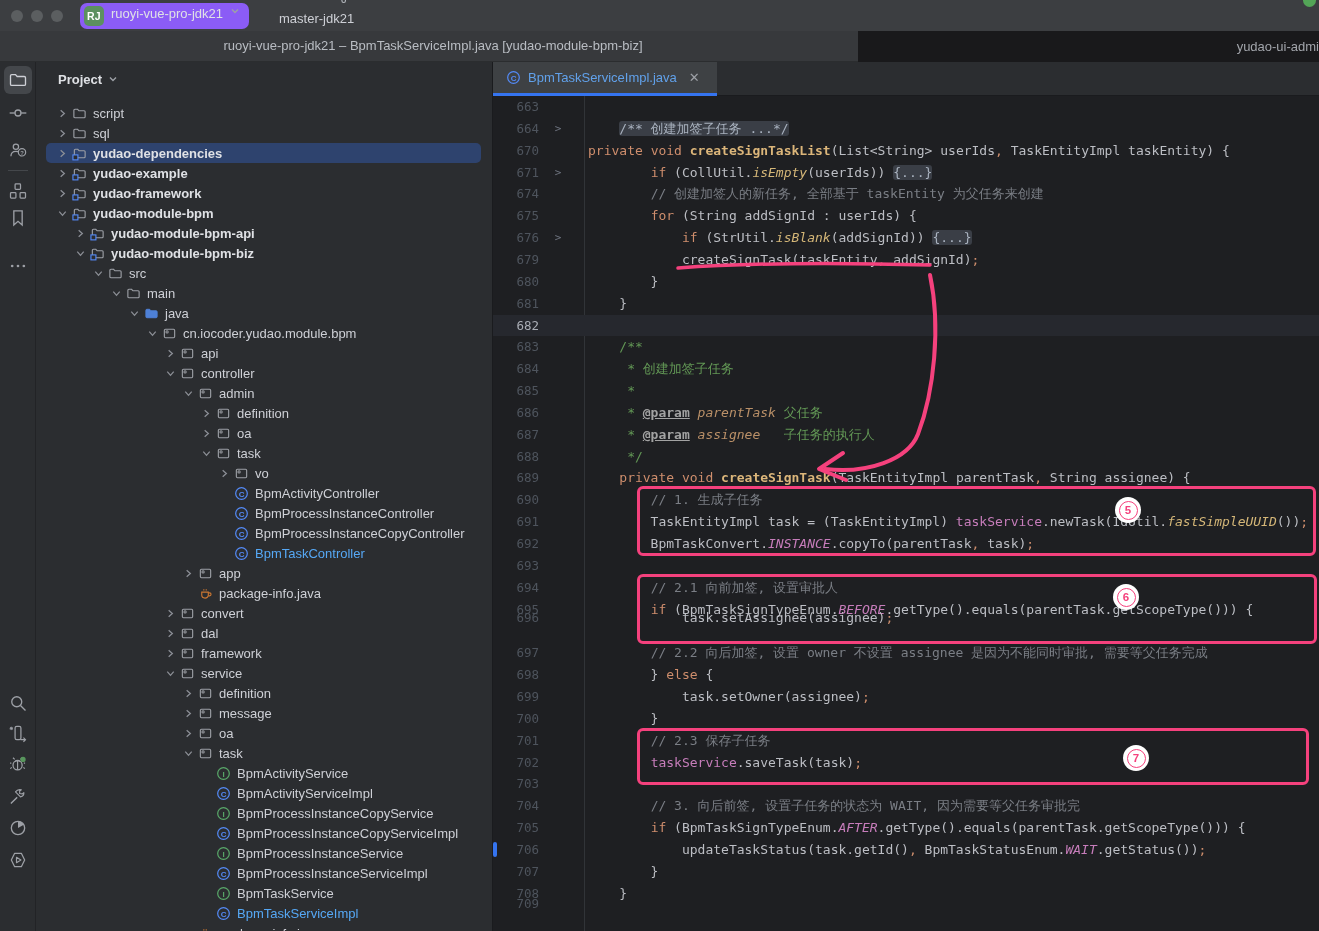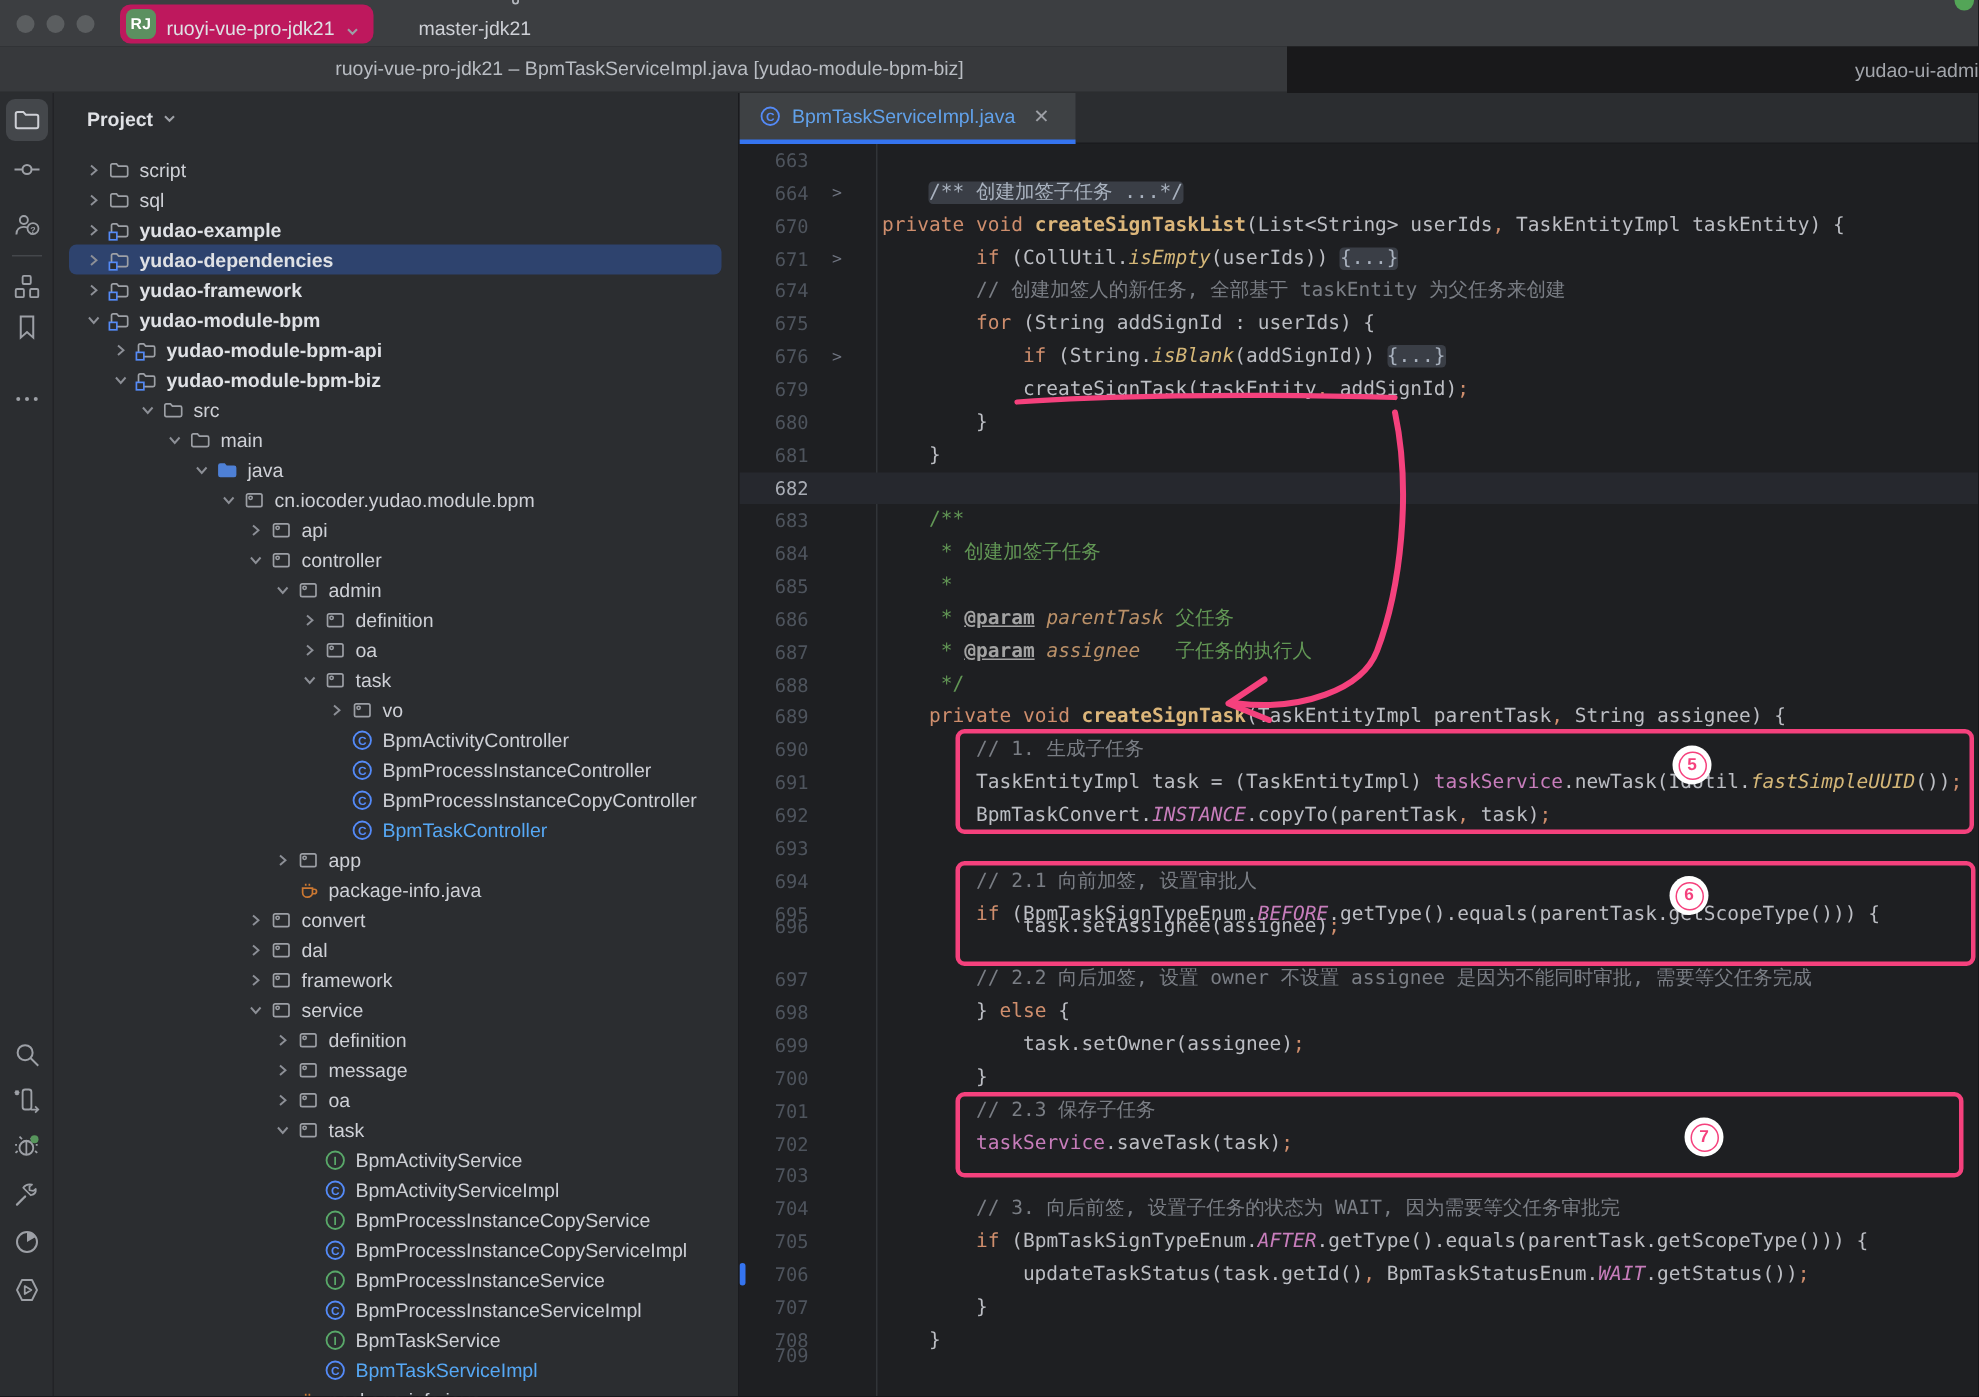--- a/index.html
+++ b/index.html
@@ -2,21 +2,21 @@
 <html><head>
 <meta charset="utf-8">
 <style>
   html,body{margin:0;padding:0;background:#101112;}
   #app{position:relative;width:1319px;height:931px;overflow:hidden;background:#1E1F22;
        font-family:"Liberation Sans",sans-serif;-webkit-font-smoothing:antialiased;}
   
   .toolbar{position:absolute;left:0;top:0;width:1319px;height:31px;background:#3C3E41;display:flex;align-items:center;}
   .lights{display:flex;gap:8px;margin-left:11px;}
   .light{width:12px;height:12px;border-radius:50%;background:#5B5E60;}
-  .proj-widget{display:flex;align-items:flex-end;gap:7px;margin-left:17px;background:#be185d;border-radius:7px;padding:3px 9px 3px 4px;}
+  .proj-widget{display:flex;align-items:flex-start;gap:7px;margin-left:17px;background:#8b5cf6;border-radius:7px;padding:3px 9px 3px 4px;}
   .badge{width:20px;height:20px;border-radius:5px;background:#5C9060;color:#fff;font-weight:700;font-size:10.5px;
          display:flex;align-items:center;justify-content:center;letter-spacing:.3px;}
   .proj-name{color:#DFE1E5;font-size:13px;}
   .branch-widget{display:flex;align-items:flex-end;gap:7px;margin-left:30px;color:#CED0D6;font-size:13px;flex-direction:column;}
   .chev-mini{width:10px;height:10px;}
   .green-dot{position:absolute;right:3px;top:-6px;width:13px;height:13px;border-radius:50%;background:#53A557;}
   
   .titlebar{position:absolute;left:0;top:31px;width:1104px;height:31px;}
   .title-left{position:absolute;left:0;top:0;width:858px;height:31px;background:#37393C;box-sizing:border-box;border-bottom:1px solid #2B2D2F;}
   .title-text{position:absolute;left:0;top:0;width:866px;height:30px;line-height:30px;text-align:center;color:#B9BDC3;font-size:13px;white-space:nowrap;}
@@ -218,47 +218,47 @@
               <polyline points="4,2.5 8,6 4,9.5" fill="none" stroke="#8C8F96" stroke-width="1.4"></polyline>
             </svg>
           </span>
           <span class="tr-icon">
             <svg width="15" height="15" viewBox="0 0 16 16">
               <path d="M2 4.6 Q2 3.5 3.1 3.5 H6 L7.4 5.1 H12.9 Q14 5.1 14 6.2 V11.4 Q14 12.5 12.9 12.5 H3.1 Q2 12.5 2 11.4 Z" fill="none" stroke="#9DA0A6" stroke-width="1.2"></path>
             </svg>
           </span>
           <span class="tr-label">sql</span>
         </div>
+        <div class="tree-row selected bold">
+          <span class="tr-chev" style="margin-left: 18px;">
+            <svg width="11" height="11" viewBox="0 0 12 12">
+              <polyline points="4,2.5 8,6 4,9.5" fill="none" stroke="#8C8F96" stroke-width="1.4"></polyline>
+            </svg>
+          </span>
+          <span class="tr-icon">
+            <svg width="15" height="15" viewBox="0 0 16 16">
+              <path d="M2.5 4.6 Q2.5 3.5 3.6 3.5 H6.2 L7.6 5.1 H13 Q14 5.1 14 6.2 V11.4 Q14 12.5 12.9 12.5 H3.6 Q2.5 12.5 2.5 11.4 Z" fill="none" stroke="#9DA0A6" stroke-width="1.2"></path>
+              <rect x="1" y="9.5" width="5.3" height="5.3" fill="#2B2D30" stroke="#548AF7" stroke-width="1.2"></rect>
+            </svg>
+          </span>
+          <span class="tr-label">yudao-dependencies</span>
+        </div>
         <div class="tree-row bold">
           <span class="tr-chev" style="margin-left: 18px;">
             <svg width="11" height="11" viewBox="0 0 12 12">
               <polyline points="4,2.5 8,6 4,9.5" fill="none" stroke="#8C8F96" stroke-width="1.4"></polyline>
             </svg>
           </span>
           <span class="tr-icon">
             <svg width="15" height="15" viewBox="0 0 16 16">
               <path d="M2.5 4.6 Q2.5 3.5 3.6 3.5 H6.2 L7.6 5.1 H13 Q14 5.1 14 6.2 V11.4 Q14 12.5 12.9 12.5 H3.6 Q2.5 12.5 2.5 11.4 Z" fill="none" stroke="#9DA0A6" stroke-width="1.2"></path>
               <rect x="1" y="9.5" width="5.3" height="5.3" fill="#2B2D30" stroke="#548AF7" stroke-width="1.2"></rect>
             </svg>
           </span>
           <span class="tr-label">yudao-example</span>
-        </div>
-        <div class="tree-row selected bold">
-          <span class="tr-chev" style="margin-left: 18px;">
-            <svg width="11" height="11" viewBox="0 0 12 12">
-              <polyline points="4,2.5 8,6 4,9.5" fill="none" stroke="#8C8F96" stroke-width="1.4"></polyline>
-            </svg>
-          </span>
-          <span class="tr-icon">
-            <svg width="15" height="15" viewBox="0 0 16 16">
-              <path d="M2.5 4.6 Q2.5 3.5 3.6 3.5 H6.2 L7.6 5.1 H13 Q14 5.1 14 6.2 V11.4 Q14 12.5 12.9 12.5 H3.6 Q2.5 12.5 2.5 11.4 Z" fill="none" stroke="#9DA0A6" stroke-width="1.2"></path>
-              <rect x="1" y="9.5" width="5.3" height="5.3" fill="#2B2D30" stroke="#548AF7" stroke-width="1.2"></rect>
-            </svg>
-          </span>
-          <span class="tr-label">yudao-dependencies</span>
         </div>
         <div class="tree-row bold">
           <span class="tr-chev" style="margin-left: 18px;">
             <svg width="11" height="11" viewBox="0 0 12 12">
               <polyline points="4,2.5 8,6 4,9.5" fill="none" stroke="#8C8F96" stroke-width="1.4"></polyline>
             </svg>
           </span>
           <span class="tr-icon">
             <svg width="15" height="15" viewBox="0 0 16 16">
               <path d="M2.5 4.6 Q2.5 3.5 3.6 3.5 H6.2 L7.6 5.1 H13 Q14 5.1 14 6.2 V11.4 Q14 12.5 12.9 12.5 H3.6 Q2.5 12.5 2.5 11.4 Z" fill="none" stroke="#9DA0A6" stroke-width="1.2"></path>
@@ -742,21 +742,21 @@
         <span class="tab-close">✕</span>
       </div>
     </div>
     <div class="code" id="code">
         <div class="cl" style="top: 0px;"><span class="gut-num">663</span><span class="code-text"></span></div>
         <div class="cl" style="top: 21.85px;"><span class="gut-num">664</span><span class="gut-fold">&gt;</span><span class="code-text"><span class="t-d">    </span><span class="t-fold">/** 创建加签子任务 ...*/</span></span></div>
         <div class="cl" style="top: 43.7px;"><span class="gut-num">670</span><span class="code-text"><span class="t-kw">private</span><span class="t-d"> </span><span class="t-kw">void</span><span class="t-d"> </span><span class="t-fn">createSignTaskList</span><span class="t-d">(List&lt;String&gt; userIds</span><span class="t-op">,</span><span class="t-d"> TaskEntityImpl taskEntity) {</span></span></div>
         <div class="cl" style="top: 65.55px;"><span class="gut-num">671</span><span class="gut-fold">&gt;</span><span class="code-text"><span class="t-d">        </span><span class="t-kw">if</span><span class="t-d"> (CollUtil.</span><span class="t-sm">isEmpty</span><span class="t-d">(userIds)) </span><span class="t-fold">{...}</span></span></div>
         <div class="cl" style="top: 87.4px;"><span class="gut-num">674</span><span class="code-text"><span class="t-d">        </span><span class="t-cm">// 创建加签人的新任务, 全部基于 taskEntity 为父任务来创建</span></span></div>
         <div class="cl" style="top: 109.25px;"><span class="gut-num">675</span><span class="code-text"><span class="t-d">        </span><span class="t-kw">for</span><span class="t-d"> (String addSignId : userIds) {</span></span></div>
-        <div class="cl" style="top: 131.1px;"><span class="gut-num">676</span><span class="gut-fold">&gt;</span><span class="code-text"><span class="t-d">            </span><span class="t-kw">if</span><span class="t-d"> (String.</span><span class="t-sm">isBlank</span><span class="t-d">(addSignId)) </span><span class="t-fold">{...}</span></span></div>
+        <div class="cl" style="top: 131.1px;"><span class="gut-num">676</span><span class="gut-fold">&gt;</span><span class="code-text"><span class="t-d">            </span><span class="t-kw">if</span><span class="t-d"> (StrUtil.</span><span class="t-sm">isBlank</span><span class="t-d">(addSignId)) </span><span class="t-fold">{...}</span></span></div>
         <div class="cl" style="top: 152.95px;"><span class="gut-num">679</span><span class="code-text"><span class="t-d">            createSignTask(taskEntity</span><span class="t-op">,</span><span class="t-d"> addSignId)</span><span class="t-op">;</span></span></div>
         <div class="cl" style="top: 174.8px;"><span class="gut-num">680</span><span class="code-text"><span class="t-d">        }</span></span></div>
         <div class="cl" style="top: 196.65px;"><span class="gut-num">681</span><span class="code-text"><span class="t-d">    }</span></span></div>
         <div class="cl current" style="top: 218.5px;"><span class="gut-num">682</span><span class="code-text"></span></div>
         <div class="cl" style="top: 240.35px;"><span class="gut-num">683</span><span class="code-text"><span class="t-doc">    /**</span></span></div>
         <div class="cl" style="top: 262.2px;"><span class="gut-num">684</span><span class="code-text"><span class="t-doc">     * 创建加签子任务</span></span></div>
         <div class="cl" style="top: 284.05px;"><span class="gut-num">685</span><span class="code-text"><span class="t-doc">     *</span></span></div>
         <div class="cl" style="top: 305.9px;"><span class="gut-num">686</span><span class="code-text"><span class="t-doc">     * </span><span class="t-doctag">@param</span><span class="t-docparam"> parentTask</span><span class="t-doc"> 父任务</span></span></div>
         <div class="cl" style="top: 327.75px;"><span class="gut-num">687</span><span class="code-text"><span class="t-doc">     * </span><span class="t-doctag">@param</span><span class="t-docparam"> assignee</span><span class="t-doc">   子任务的执行人</span></span></div>
         <div class="cl" style="top: 349.6px;"><span class="gut-num">688</span><span class="code-text"><span class="t-doc">     */</span></span></div>

